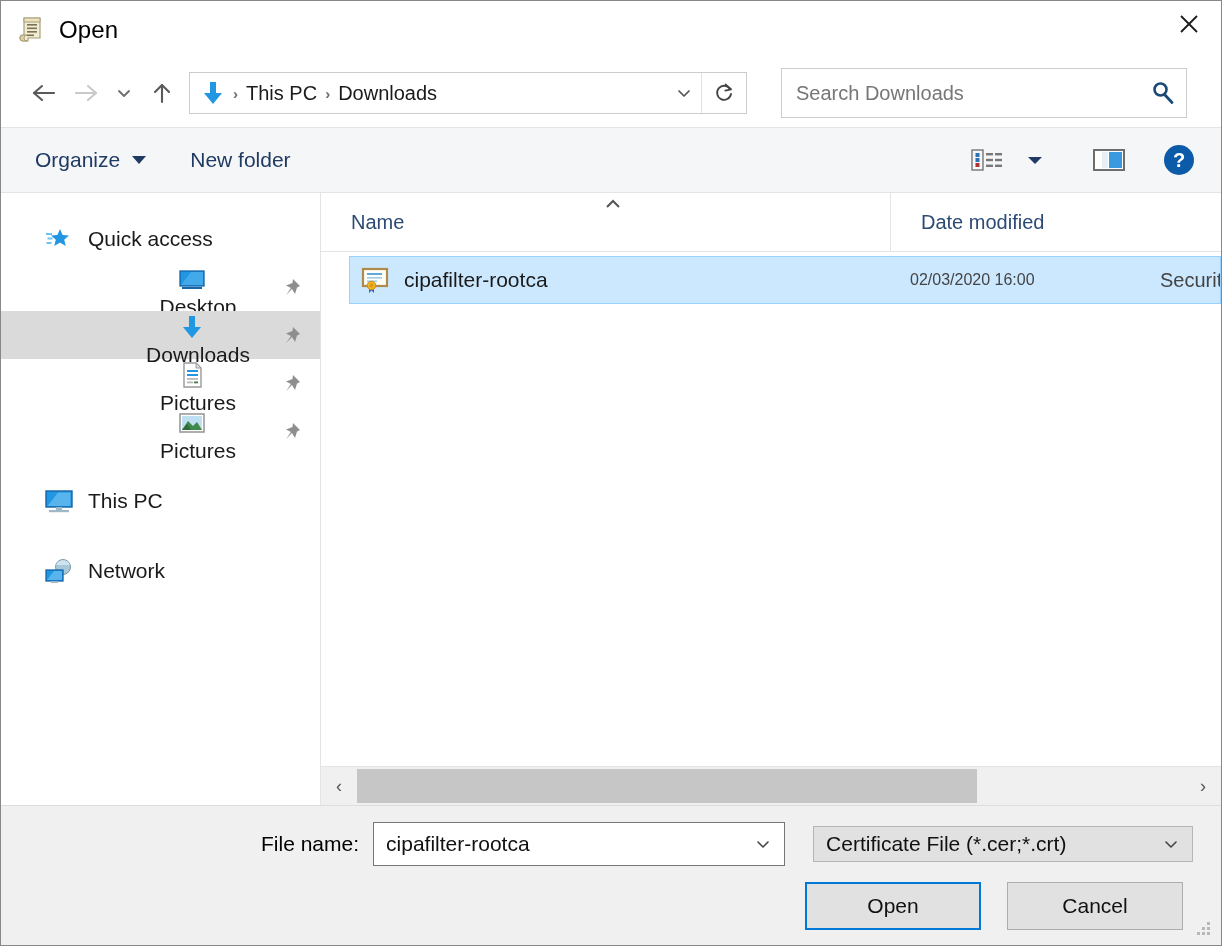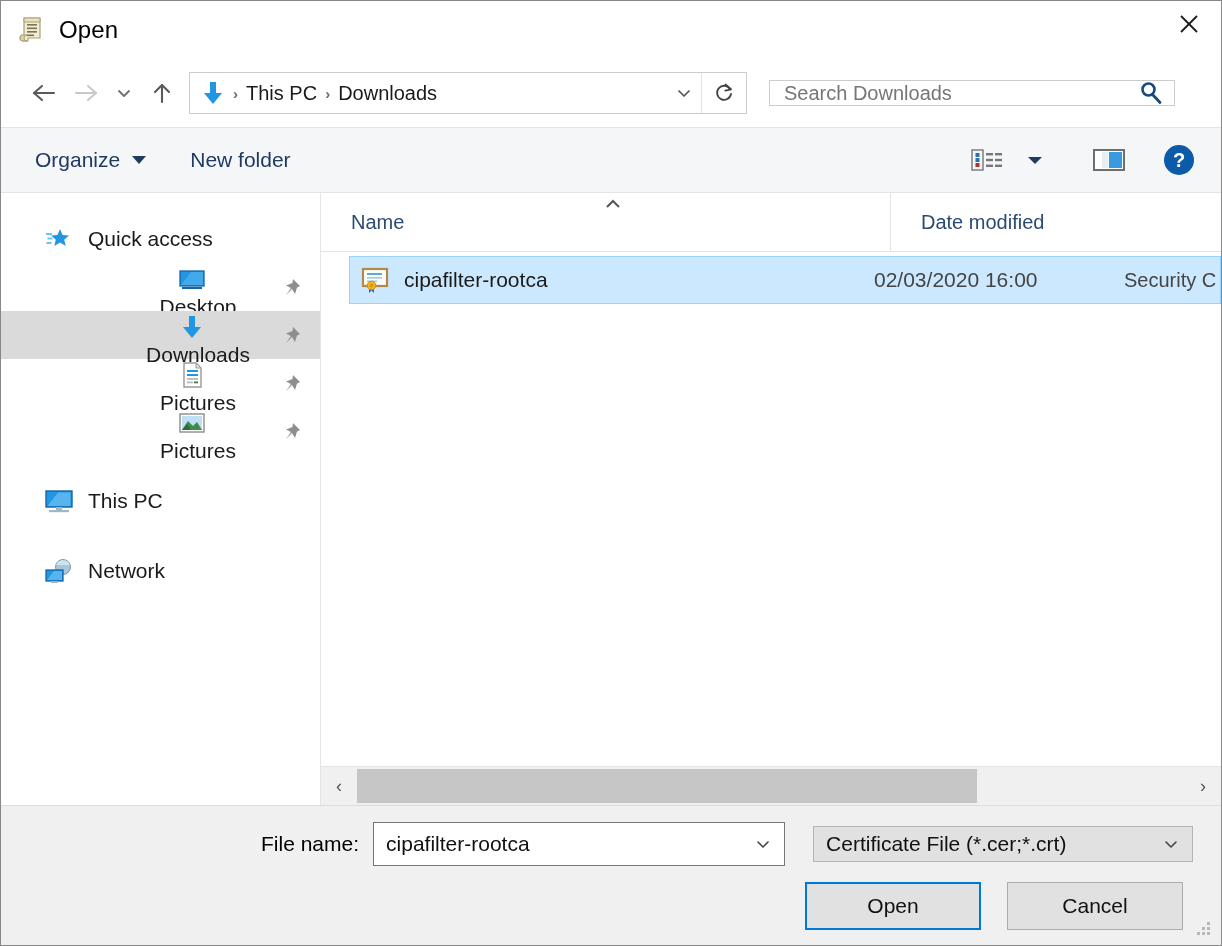--- a/index.html
+++ b/index.html
@@ -125,22 +125,22 @@
   .refresh-btn {
     width: 44px;
     height: 40px;
     display: flex;
     align-items: center;
     justify-content: center;
     flex: 0 0 auto;
   }
   .searchbox {
     width: 406px;
-    height: 26px;
-    margin-left: 22px;
+    height: 50px;
+    margin-left: 34px;
     border: 1px solid #cccccc;
     background: #ffffff;
     display: flex;
     align-items: center;
     box-sizing: border-box;
     flex: 0 0 auto;
   }
   .search-placeholder {
     flex: 1 1 auto;
     font-size: 20px;
@@ -306,25 +306,26 @@
   }
   .file-name {
     font-size: 21px;
     color: #1a1a1a;
     margin-left: 12px;
     white-space: nowrap;
     width: 470px;
     flex: 0 0 auto;
   }
   .file-date {
-    font-size: 21px;
+    font-size: 16px;
     color: #444444;
     width: 250px;
     flex: 0 0 auto;
     white-space: nowrap;
+    margin-left: 36px;
   }
   .file-type {
     font-size: 20px;
     color: #444444;
     white-space: nowrap;
     flex: 1 1 auto;
     overflow: hidden;
   }
 
   

